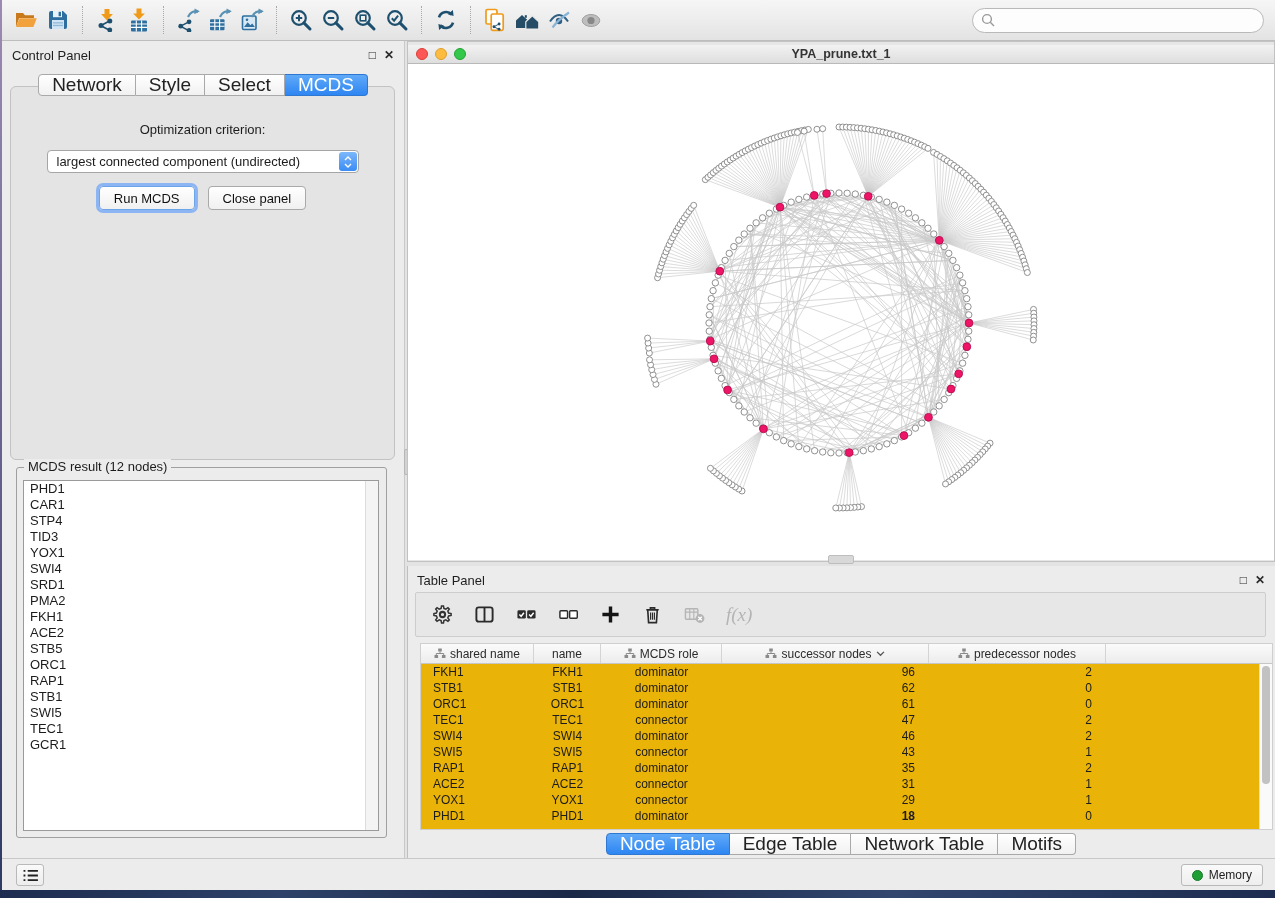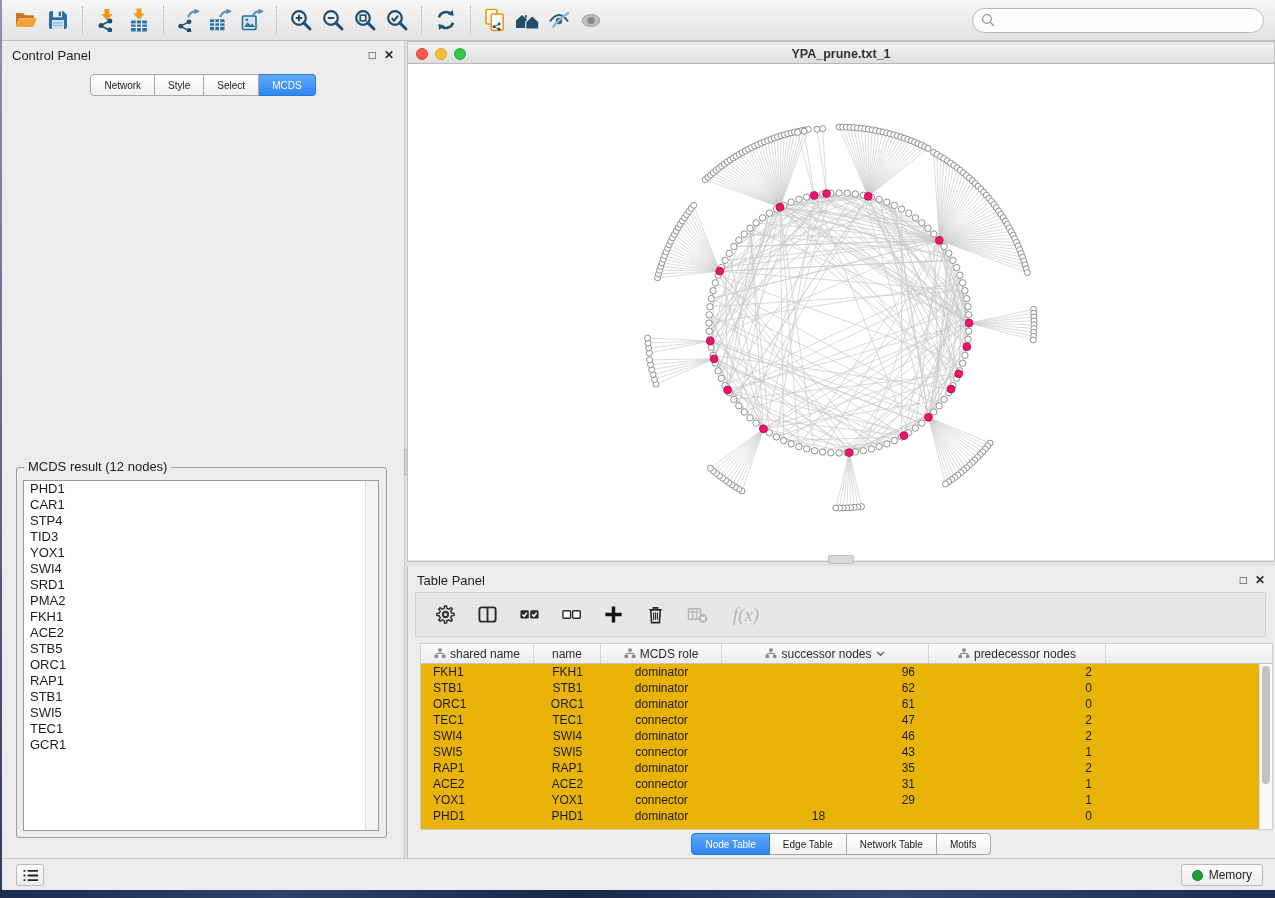--- a/index.html
+++ b/index.html
@@ -29,21 +29,21 @@
   .control-panel { position:absolute; left:0; top:41px; width:402px; height:817px; }
   .panel-title-row { height:24px; display:flex; align-items:center; padding:4px 10px 0; }
   .panel-title { font-size:13px; color:#1e1e1e; }
   .panel-win-btns { margin-left:auto; display:flex; gap:8px; align-items:center; }
   .win-btn { font-size:12px; color:#2a2a2a; cursor:pointer; line-height:1; font-weight:bold; }
   .cp-inner { position:absolute; left:8px; right:9px; top:45px; height:374px;
     background:#e4e4e4; border:1px solid #c2c2c2; border-radius:6px; }
   .seg-tabs { position:absolute; top:33px; left:0; right:0; display:flex;
     justify-content:center; z-index:2; }
   .seg { height:22px; padding:0 13px; background:linear-gradient(#ffffff,#f1f1f1);
-    border:1px solid #a9a9a9; border-left:none; font-size:10px; display:flex;
+    border:1px solid #a9a9a9; border-left:none; font-size:19px; display:flex;
     align-items:center; cursor:pointer; color:#222; }
   .seg:first-child { border-left:1px solid #a9a9a9; border-radius:4px 0 0 4px; }
   .seg:last-child { border-radius:0 4px 4px 0; }
   .seg.active { background:linear-gradient(#5fa9f8,#2e86f2); color:#fff; border-color:#2e78d2; }
   .opt-label { text-align:center; margin-top:35px; font-size:13px; }
   .dropdown { position:relative; width:312px; height:23px; margin:13px auto 0;
     background:#fff; border:1px solid #a5a5a5; border-radius:4px; display:flex;
     align-items:center; padding-left:9px; font-size:13px; cursor:pointer; }
   .dd-stepper { position:absolute; right:1px; top:1px; width:18px; height:19px;
     border-radius:3px; background:linear-gradient(#7cb7fa,#3a8cf5); display:flex;
@@ -86,21 +86,21 @@
   .net-title { position:absolute; left:0; right:0; text-align:center; font-size:12.5px;
     font-weight:bold; color:#333; }
   .net-canvas { position:absolute; left:0; top:22px; width:866px; height:496px; background:#fff; }
 
   
   .table-panel { position:absolute; left:405px; top:566px; width:868px; height:292px; }
   .tp-toolbar { position:absolute; left:8px; right:9px; top:26px; height:45px;
     background:#e7e7e7; border:1px solid #cdcdcd; border-radius:2px; display:flex;
     align-items:center; gap:16px; padding-left:16px; }
   .tp-btn { width:26px; height:26px; border:none; background:transparent; display:flex;
-    align-items:center; justify-content:center; cursor:pointer; }
+    align-items:center; justify-content:flex-start; cursor:pointer; }
   .fx-label { font-family:"Liberation Serif", serif; font-style:italic; font-size:19px; color:#b4b4b4; }
   .table-wrap { position:absolute; left:13px; top:77px; width:853px; height:187px;
     background:#eab308; border:1px solid #cfcfcf; }
   .tbl-header { display:flex; height:20px; background:linear-gradient(#fbfbfb,#ececec);
     border-bottom:1px solid #c6c6c6; }
   .th { display:flex; align-items:center; justify-content:center; gap:4px;
     border-right:1px solid #d4d4d4; font-size:12px; color:#2b2b2b; cursor:pointer; }
   .tbl-rows { position:relative; }
   .tr { display:flex; height:16px; line-height:16px; font-size:12px; cursor:default; }
   .td { overflow:hidden; white-space:nowrap; }
@@ -288,20 +288,38 @@
         <span class="win-btn">□</span>
         <span class="win-btn">✕</span>
       </span>
     </div>
     <div class="seg-tabs" id="cp-tabs">
         <div class="seg">Network</div>
         <div class="seg">Style</div>
         <div class="seg">Select</div>
         <div class="seg active">MCDS</div>
       </div>
+    <div class="cp-inner">
+      <div class="opt-label">Optimization criterion:</div>
+      <div class="dropdown">
+        <span>largest connected component (undirected)</span>
+        <span class="dd-stepper">
+          <svg width="8" height="5" viewBox="0 0 8 5">
+              <path d="M1 4l3-3 3 3" fill="none" stroke="#fff" stroke-width="1.4"></path>
+            </svg>
+          <svg width="8" height="5" viewBox="0 0 8 5">
+              <path d="M1 1l3 3 3-3" fill="none" stroke="#fff" stroke-width="1.4"></path>
+            </svg>
+        </span>
+      </div>
+      <div class="btn-row">
+        <button class="push-btn focused">Run MCDS</button>
+        <button class="push-btn">Close panel</button>
+      </div>
+    </div>
     <div class="group-box">
       <span class="group-legend">MCDS result (12 nodes)</span>
       <div class="result-list" id="mcds-list">
         <div class="result-scroll"></div>
       <div class="result-item">PHD1</div>
           <div class="result-item">CAR1</div>
           <div class="result-item">STP4</div>
           <div class="result-item">TID3</div>
           <div class="result-item">YOX1</div>
           <div class="result-item">SWI4</div>
@@ -1224,21 +1242,21 @@
             <div class="td" style="width: 113px; text-align: left; padding-left: 12px;">YOX1</div>
             <div class="td" style="width: 67px; text-align: center;">YOX1</div>
             <div class="td" style="width: 121px; text-align: center;">connector</div>
             <div class="td" style="width: 207px; text-align: right; padding-right: 14px;">29</div>
             <div class="td" style="width: 177px; text-align: right; padding-right: 14px;">1</div>
           </div>
           <div class="tr">
             <div class="td" style="width: 113px; text-align: left; padding-left: 12px;">PHD1</div>
             <div class="td" style="width: 67px; text-align: center;">PHD1</div>
             <div class="td" style="width: 121px; text-align: center;">dominator</div>
-            <div class="td" style="width: 207px; text-align: center; padding-right: 14px;">18</div>
+            <div class="td" style="width: 207px; text-align: right; padding-right: 14px; font-weight: bold;">18</div>
             <div class="td" style="width: 177px; text-align: right; padding-right: 14px;">0</div>
           </div>
         </div>
       <div class="tbl-vscroll">
         <div class="tbl-thumb"></div>
       </div>
     </div>
     <div class="tp-tabs" id="tp-tabs">
         <div class="seg active">Node Table</div>
         <div class="seg">Edge Table</div>

